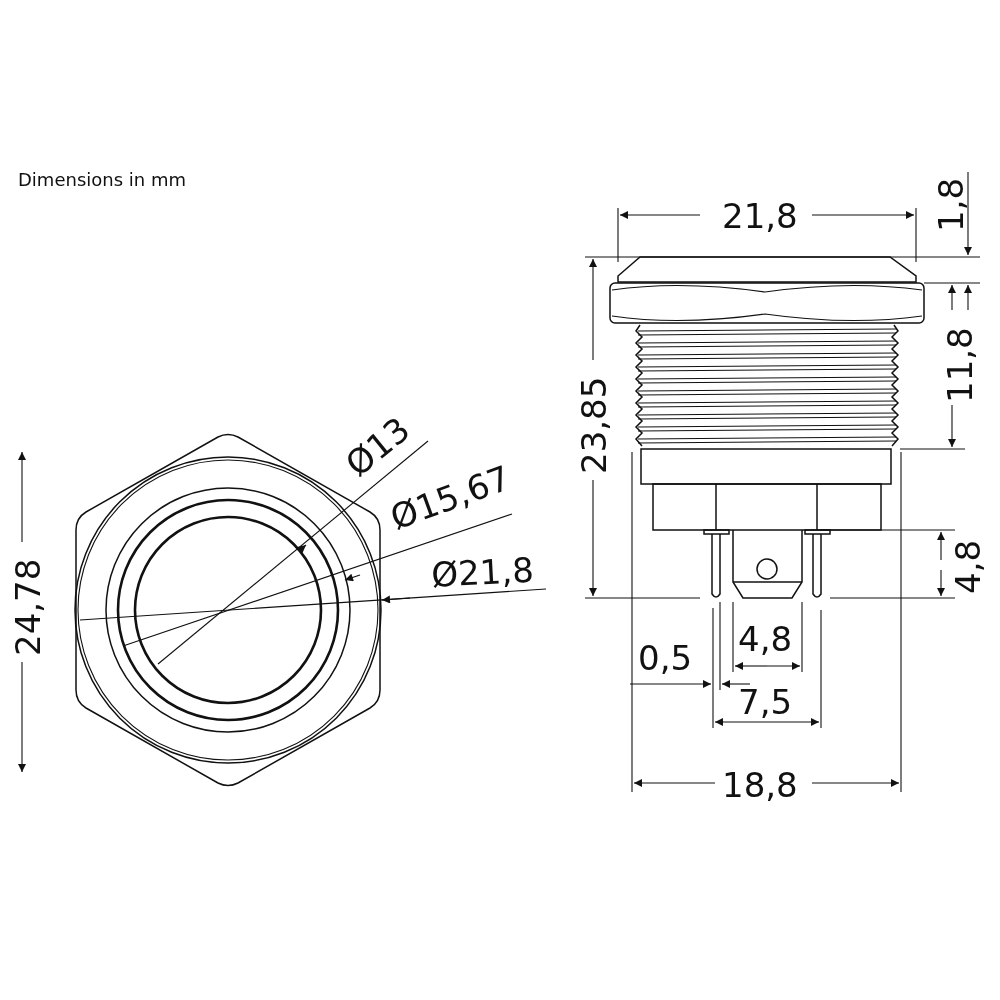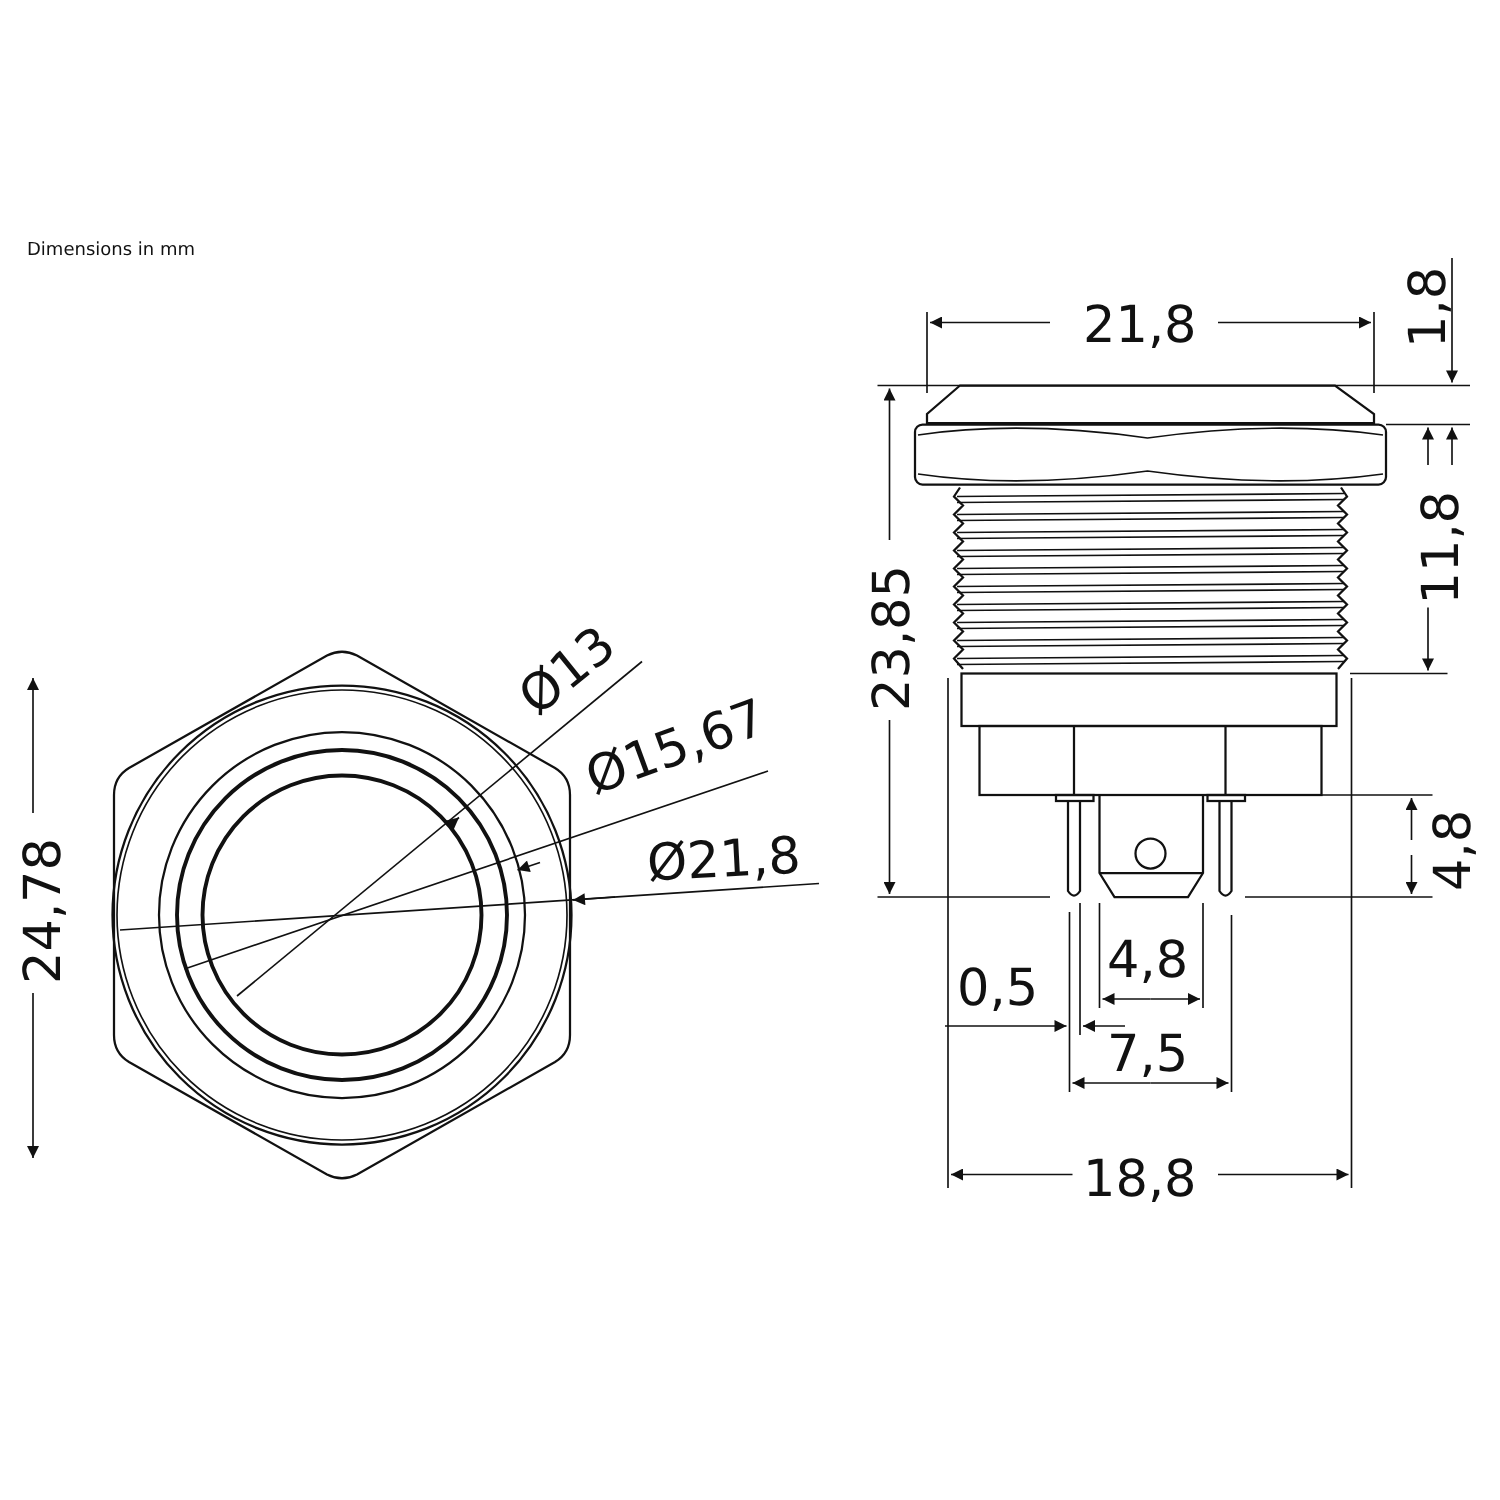--- a/index.html
+++ b/index.html
@@ -1,18 +1,18 @@
 <!DOCTYPE html>
 <html><head>
 <meta charset="utf-8">
 <style>
   html, body { margin:0; padding:0; background:#ffffff; }
   body { width:1000px; height:1000px; position:relative; overflow:hidden; font-family:"DejaVu Sans", sans-serif; }
   #drawing { position:absolute; left:0; top:0; width:1000px; height:1000px; }
-  .caption { position:absolute; left:18px; top:159px; font-size:12px; color:#111; font-family:"DejaVu Sans", sans-serif; }
+  .caption { position:absolute; left:18px; top:169px; font-size:18px; color:#111; font-family:"DejaVu Sans", sans-serif; }
   svg text { font-family:"DejaVu Sans", sans-serif; fill:#111; }
   .dim { font-size:34px; }
   .ln { stroke:#111; stroke-width:1.5; fill:none; }
   .thin { stroke:#111; stroke-width:1.1; fill:none; }
   .thick { stroke:#111; stroke-width:2.6; fill:none; }
   .arrow { fill:#111; stroke:none; }
 </style>
 </head>
 <body>
 

